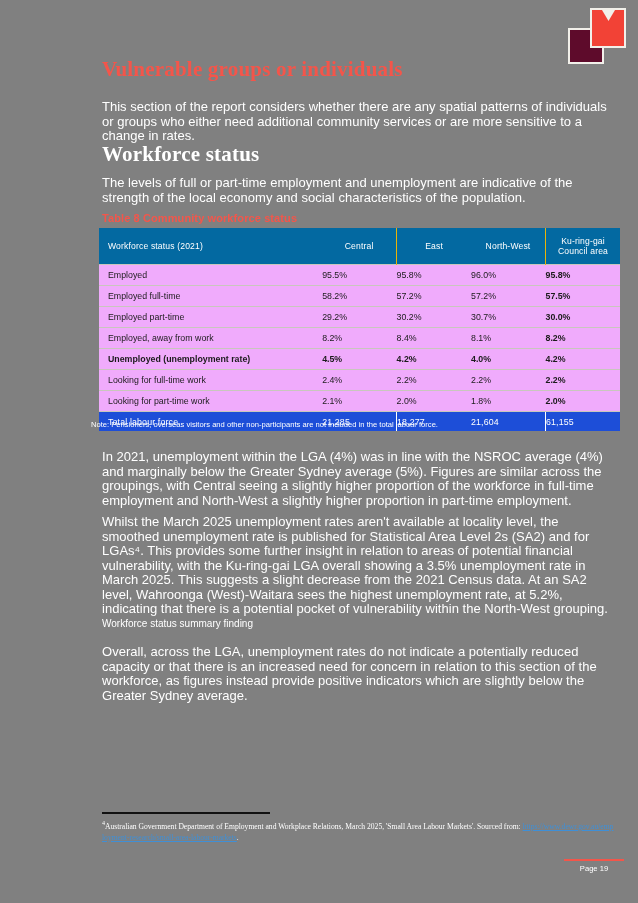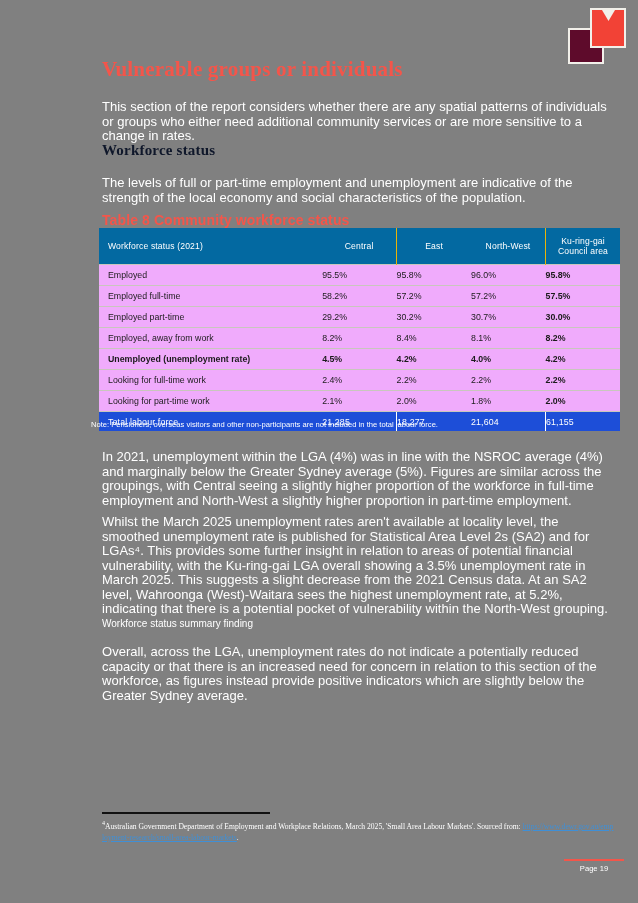--- a/index.html
+++ b/index.html
@@ -69,23 +69,23 @@
     font-size: 21px;
     font-weight: bold;
     color: #f4554a;
     letter-spacing: 0.2px;
   }
   .h2 {
     position: absolute;
     left: 62px;
     top: 142px;
     font-family: "Liberation Serif", serif;
-    font-size: 15px;
-    font-weight: bold;
-    color: #0f172a;
+    font-size: 21px;
+    font-weight: bold;
+    color: #ffffff;
     letter-spacing: 0.2px;
   }
   .h3 {
     position: absolute;
     left: 62px;
     top: 618px;
     font-size: 10px;
     font-weight: normal;
     color: #ffffff;
   }
@@ -101,21 +101,21 @@
   .p-intro { top: 100px; }
   .p-levels { top: 176px; }
   .p-2021 { top: 450px; }
   .p-march { top: 515px; }
   .p-overall { top: 645px; }
 
   .tbl-caption {
     position: absolute;
     left: 62px;
     top: 212px;
-    font-size: 14px;
+    font-size: 11px;
     font-weight: bold;
     color: #f4554a;
     letter-spacing: 0.1px;
   }
   .tbl-note {
     position: absolute;
     left: 51px;
     top: 420px;
     font-size: 7.6px;
     color: #ffffff;

